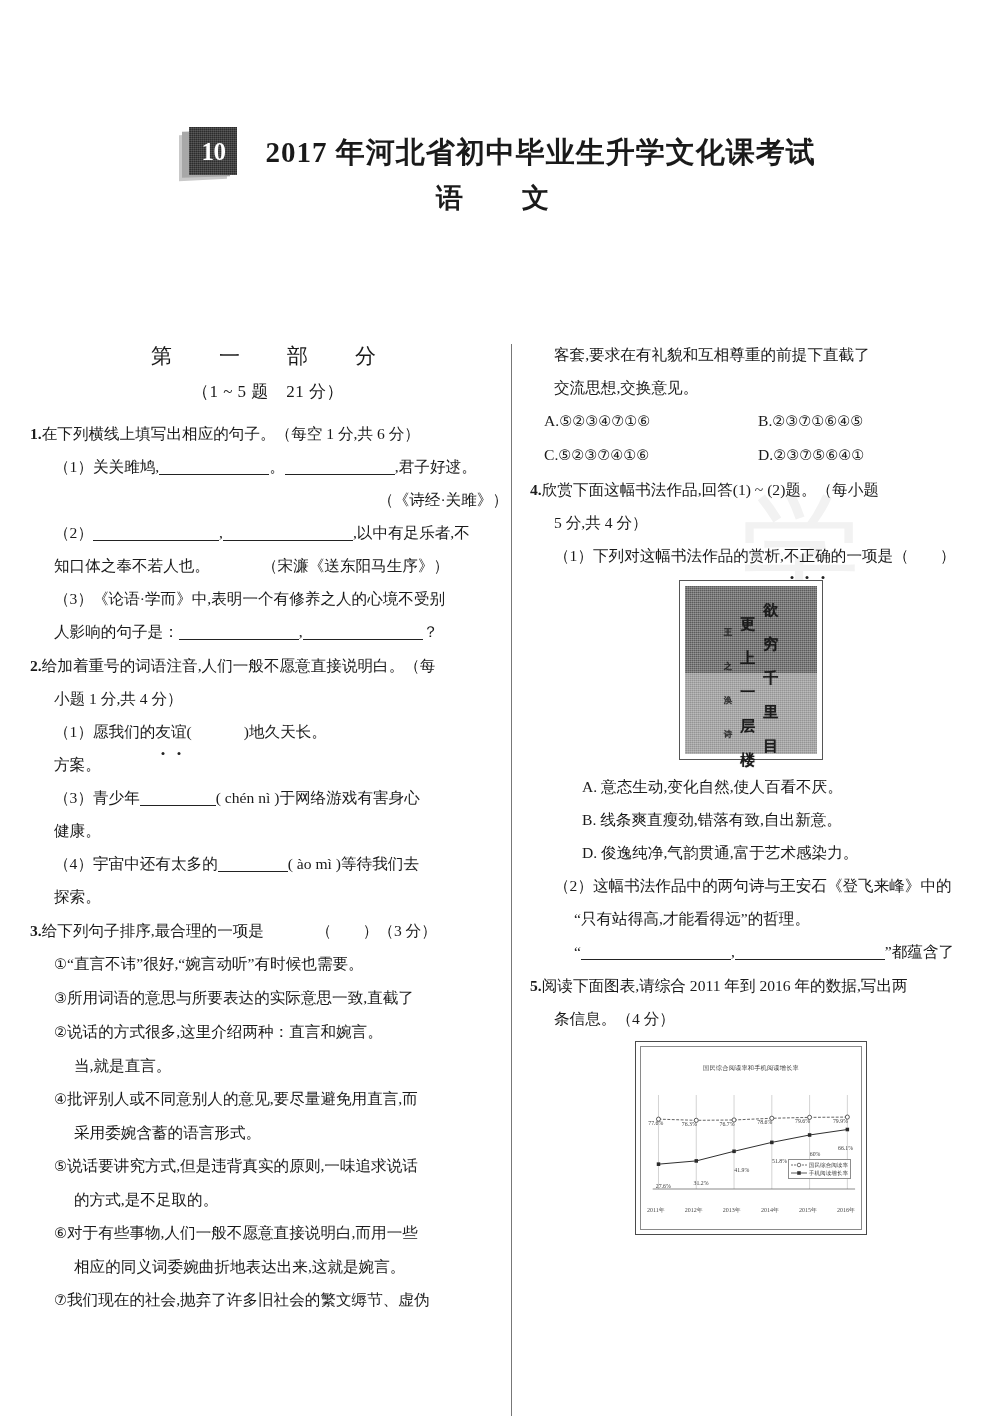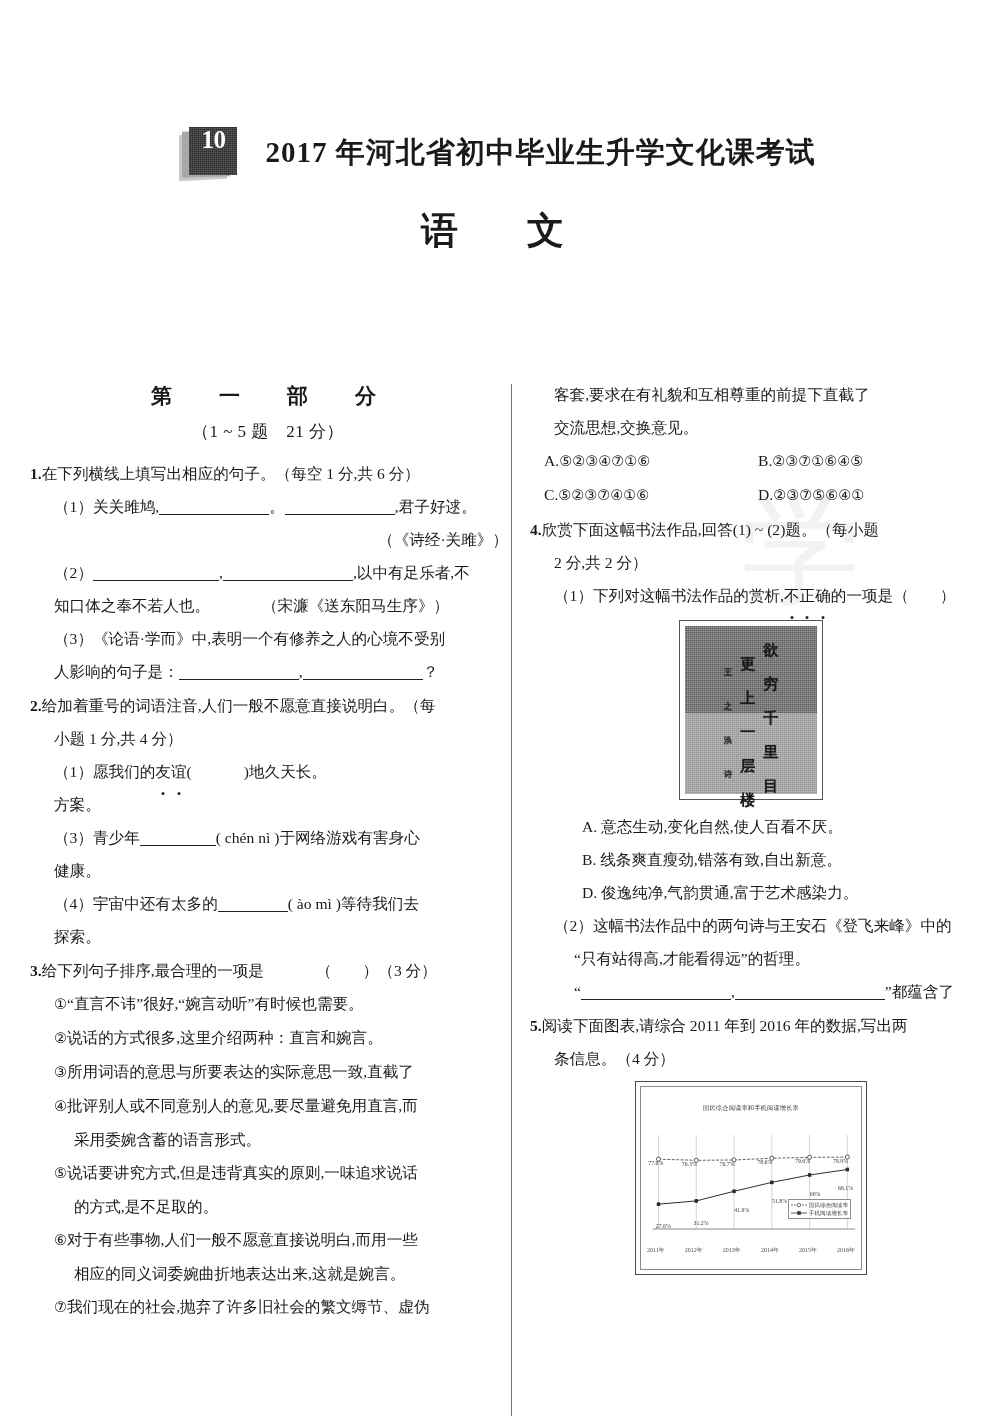--- a/index.html
+++ b/index.html
@@ -54,40 +54,39 @@
     transform: skewY(-2deg);
   }
   .chap-badge .face {
     position: absolute;
     left: 4px; top: 1px;
     width: 48px; height: 48px;
     background: #2c2c2c;
     background-image:
       repeating-linear-gradient(0deg, rgba(255,255,255,.12) 0 1px, transparent 1px 2px),
       repeating-linear-gradient(90deg, rgba(255,255,255,.10) 0 1px, transparent 1px 2px);
-    display: flex; justify-content: center;
+    display: flex; align-items: center; justify-content: center;
   }
   .chap-badge .num {
     color: #fff;
     font-weight: bold;
     font-size: 25px;
     font-family: "Liberation Serif", serif;
     line-height: 1;
     letter-spacing: -0.5px;
   }
   .exam-title {
     font-size: 29px;
     font-weight: bold;
     letter-spacing: 1px;
     white-space: nowrap;
     font-family: Liberation Serif, serif;
   }
   .subject {
-    margin-top: 26px;
-    font-size: 37px;
+    font-size: 27px;
     font-weight: bold;
     letter-spacing: 16px;
     font-family: "DejaVu Serif", "Liberation Serif", serif;
   }
 
   
   .columns {
     position: absolute;
     left: 0; top: 248px;
     width: 1001px;
@@ -103,21 +102,21 @@
   .col-divider {
     position: absolute;
     left: 511px; top: 6px;
     width: 1px; height: 1075px;
     background: #777;
   }
 
   .part-head {
     text-align: center;
     font-size: 21px;
-    font-weight: bold;
+    font-weight: normal;
     letter-spacing: 13px;
     margin: 4px 0 2px 0;
     font-family: "DejaVu Serif", "Liberation Serif", serif;
   }
   .part-sub {
     text-align: center;
     font-size: 17px;
     margin: 10px 4px 14px 0;
     letter-spacing: 0.5px;
   }
@@ -367,25 +366,26 @@
 
       <div class="q">
         <div class="q-stem">
           <span class="q-num">3.</span><span>给下列句子排序,最合理的一项是</span><span class="pgap"></span><span>（　　）</span><span>（3 分）</span>
         </div>
 
         <div class="sub">
           <span class="circ">①</span><span>“直言不讳”很好,“婉言动听”有时候也需要。</span>
         </div>
         <div class="sub">
+          <span class="circ">③</span><span>所用词语的意思与所要表达的实际意思一致,直截了</span>
+        </div>
+        <div class="sub">
           <span class="circ">②</span><span>说话的方式很多,这里介绍两种：直言和婉言。</span>
         </div>
-        <div class="sub">
-          <span class="circ">③</span><span>所用词语的意思与所要表达的实际意思一致,直截了</span>
-        </div>
+        <div class="cont2">当,就是直言。</div>
         <div class="sub">
           <span class="circ">④</span><span>批评别人或不同意别人的意见,要尽量避免用直言,而</span>
         </div>
         <div class="cont2">采用委婉含蓄的语言形式。</div>
         <div class="sub">
           <span class="circ">⑤</span><span>说话要讲究方式,但是违背真实的原则,一味追求说话</span>
         </div>
         <div class="cont2">的方式,是不足取的。</div>
         <div class="sub">
           <span class="circ">⑥</span><span>对于有些事物,人们一般不愿意直接说明白,而用一些</span>
@@ -411,21 +411,21 @@
         <div class="opts-row">
           <div class="opt-a"><span>C.</span><span class="circ">⑤②③⑦④①⑥</span></div>
           <div><span>D.</span><span class="circ">②③⑦⑤⑥④①</span></div>
         </div>
       </div>
 
       <div class="q">
         <div class="q-stem">
           <span class="q-num">4.</span><span>欣赏下面这幅书法作品,回答(1) ~ (2)题。（每小题</span>
         </div>
-        <div class="cont">2 分,共 2 分）</div>
+        <div class="cont">5 分,共 4 分）</div>
 
         <div class="sub">
           <span>（1）</span><span>下列对这幅书法作品的赏析,</span><span class="dotted">不</span><span class="dotted">正</span><span class="dotted">确</span><span>的一项是（　　）</span>
         </div>
 
         <div class="calli-wrap">
           <div class="calli">
             <div class="calli-inner">
               <div class="calli-col c1">
                 <span>欲</span>

